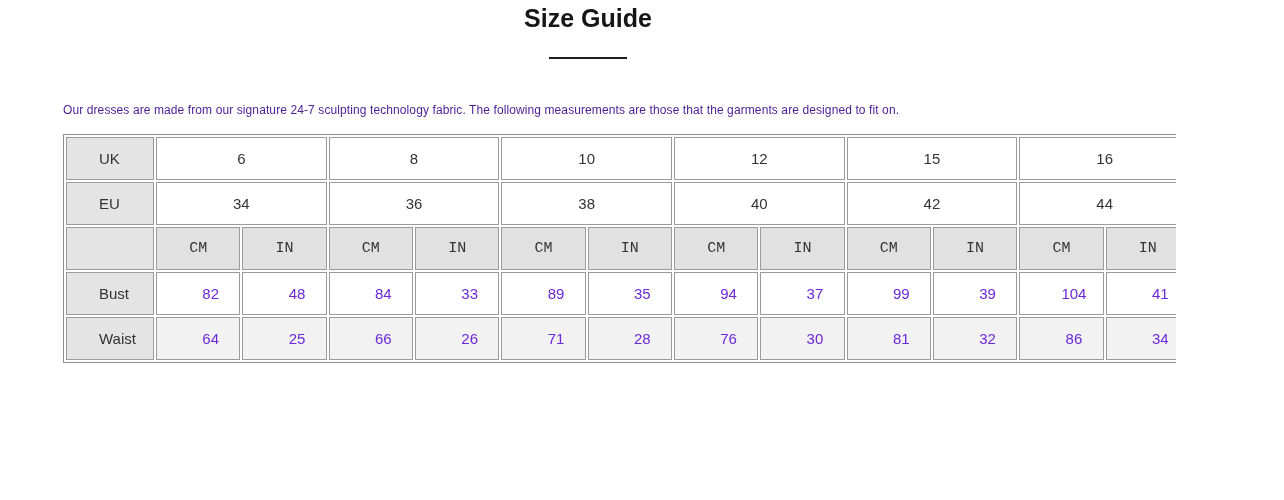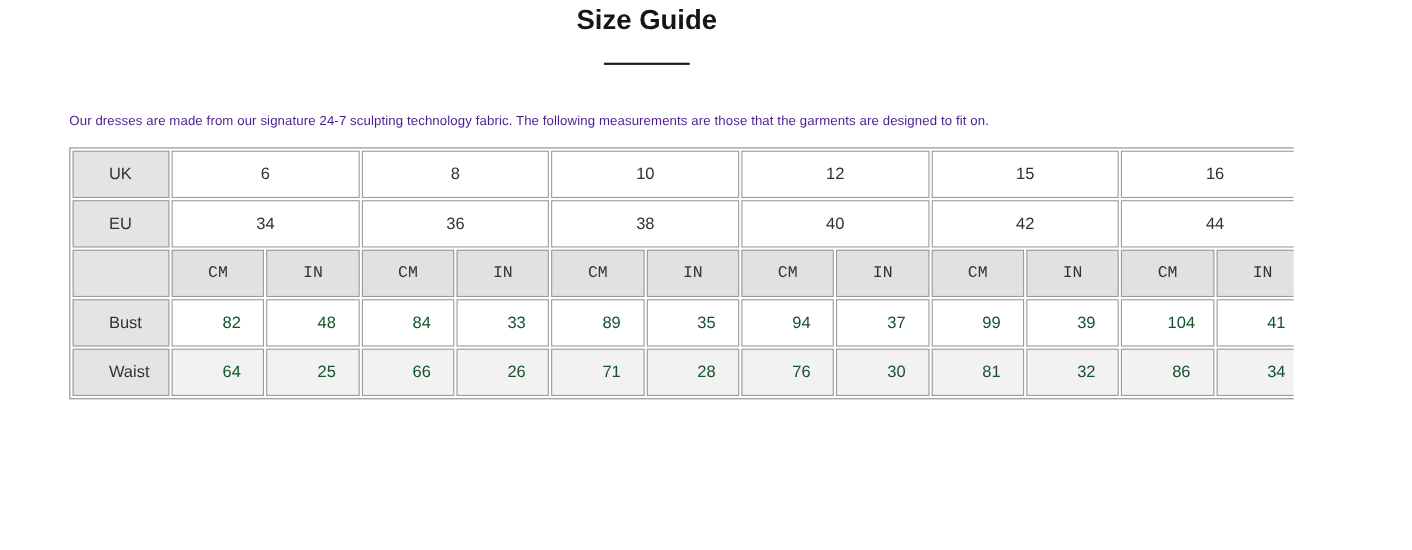--- a/index.html
+++ b/index.html
@@ -64,21 +64,21 @@
     background: #f2f2f2;
   }
   tr.units td {
     background: #e1e1e1;
     font-family: Liberation Mono, monospace;
   }
   tr.units td.lbl {
     background: #e4e4e4;
   }
   tr.measure td:not(.lbl) {
-    color: #14532d;
+    color: #6d28d9;
     padding-left: 25px;
   }
 </style>
 </head>
 <body>
 
 <div class="page">
 
   <h1 class="page-title">Size Guide</h1>
   <div class="title-divider"></div>

